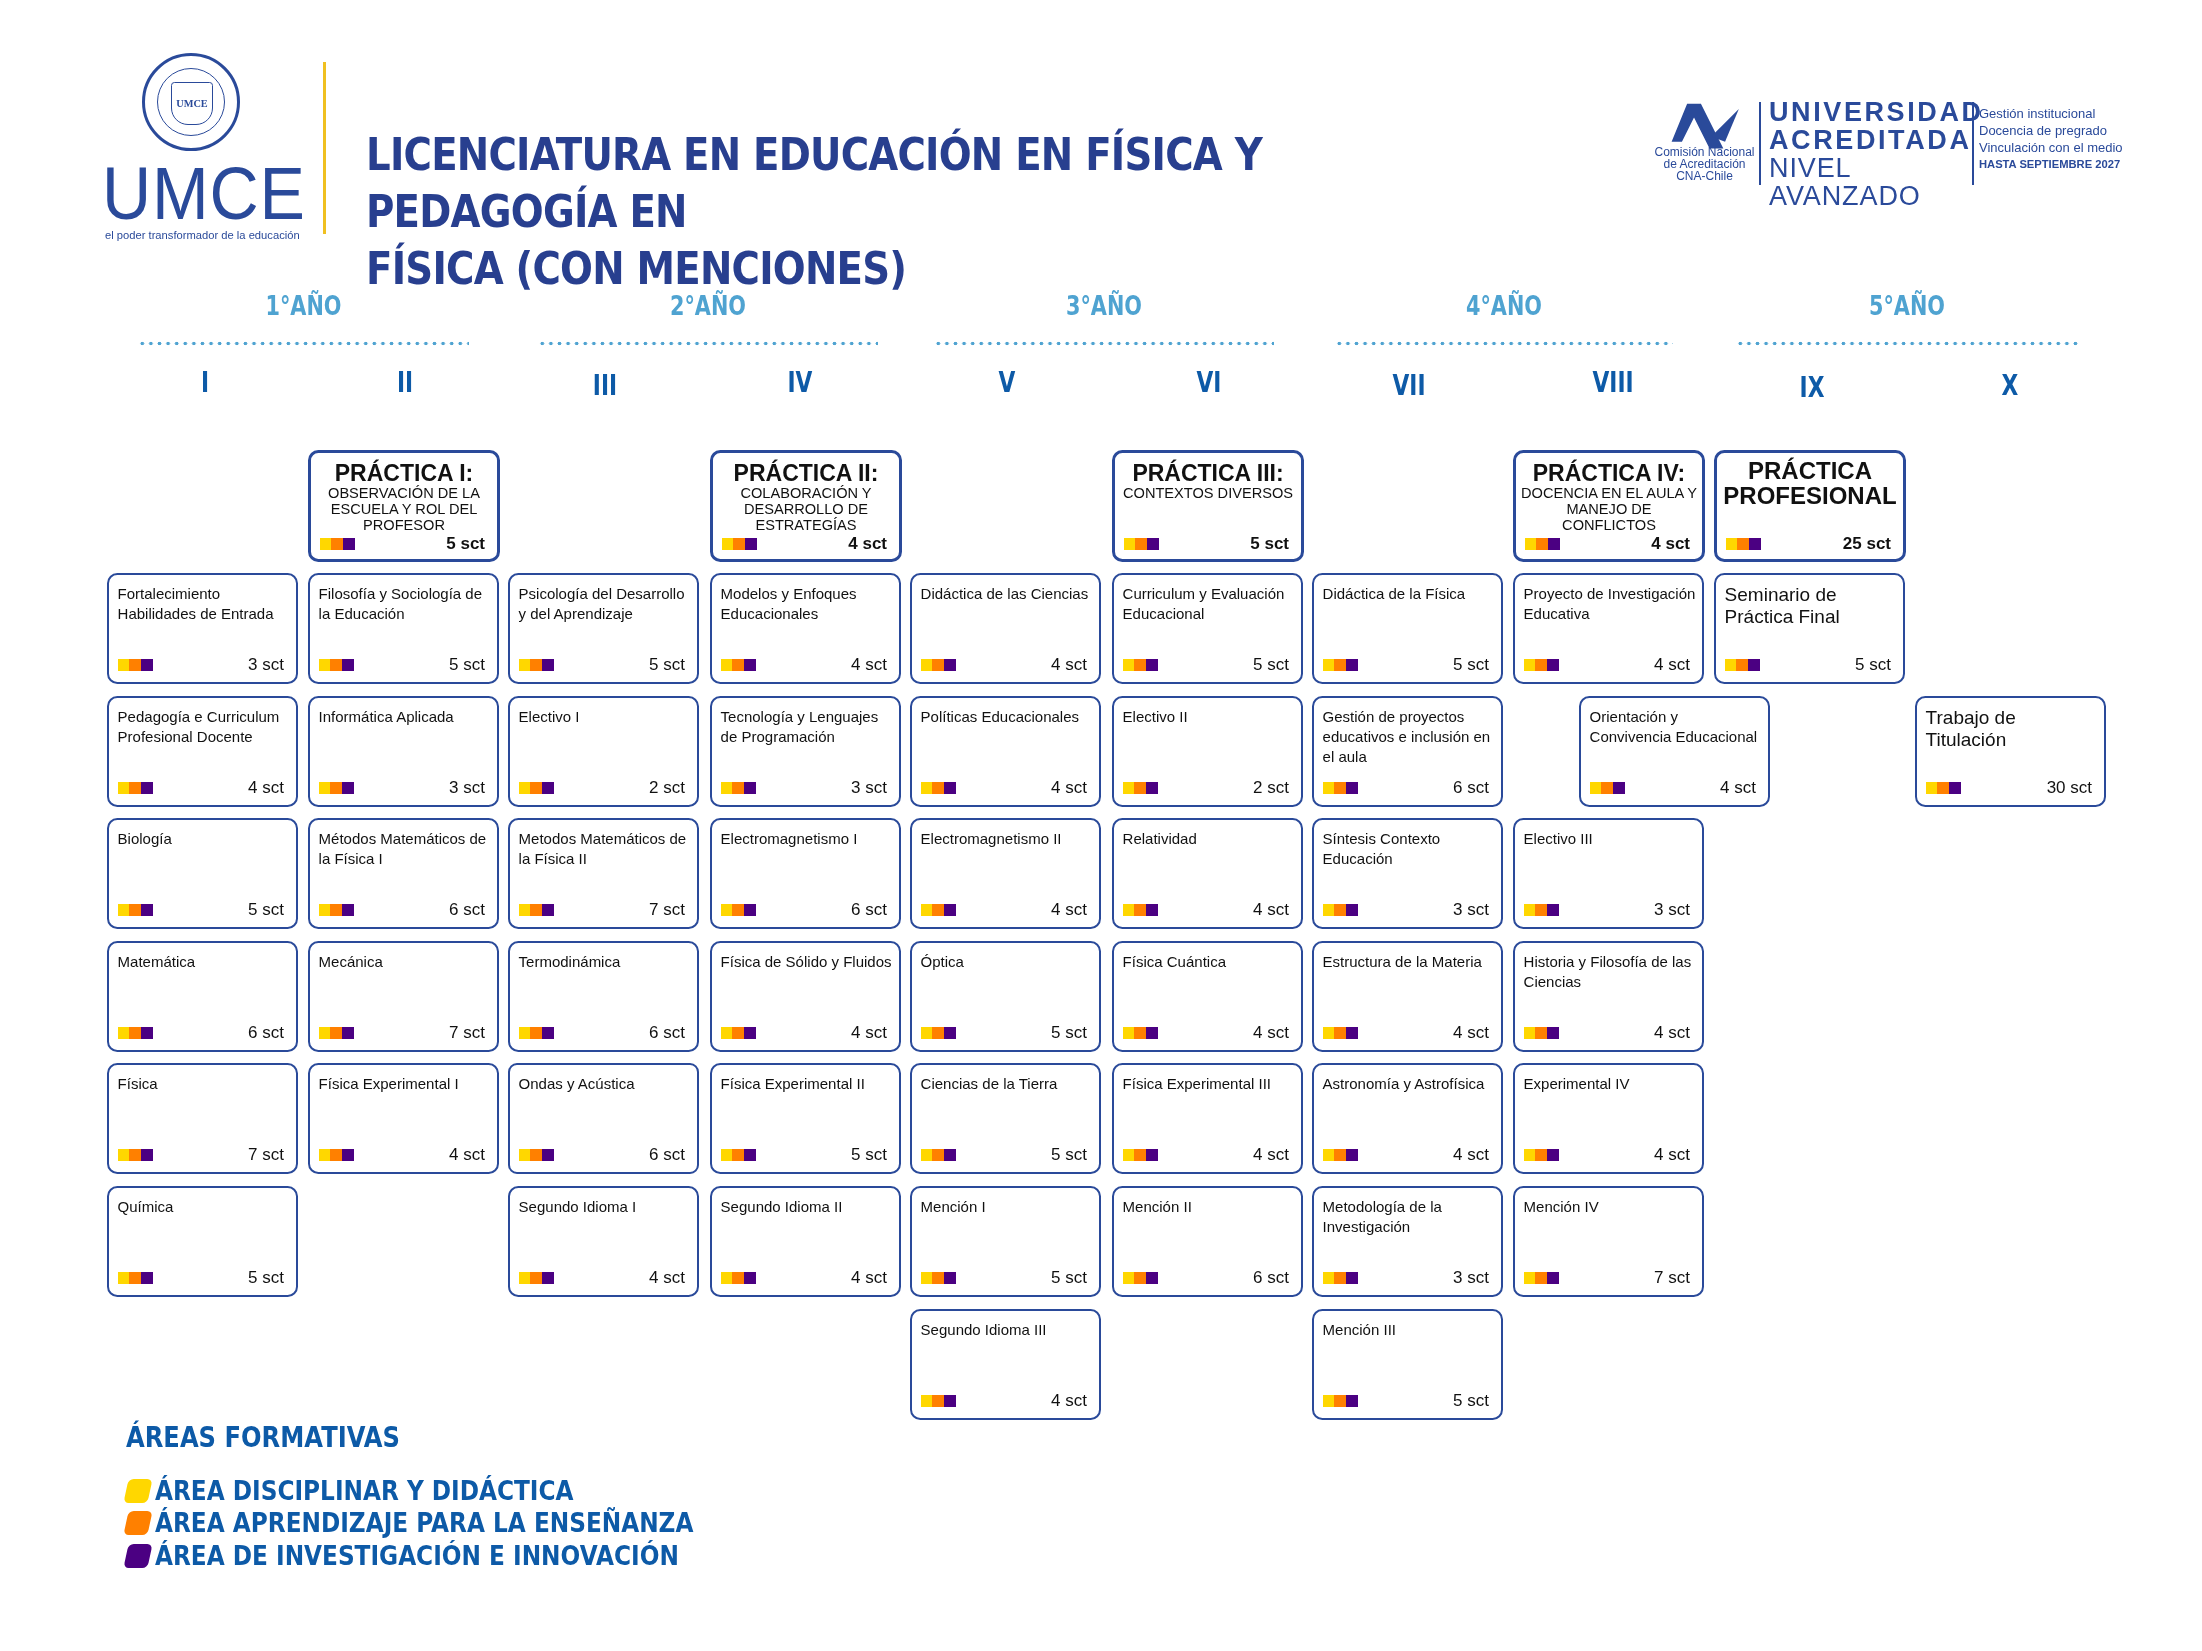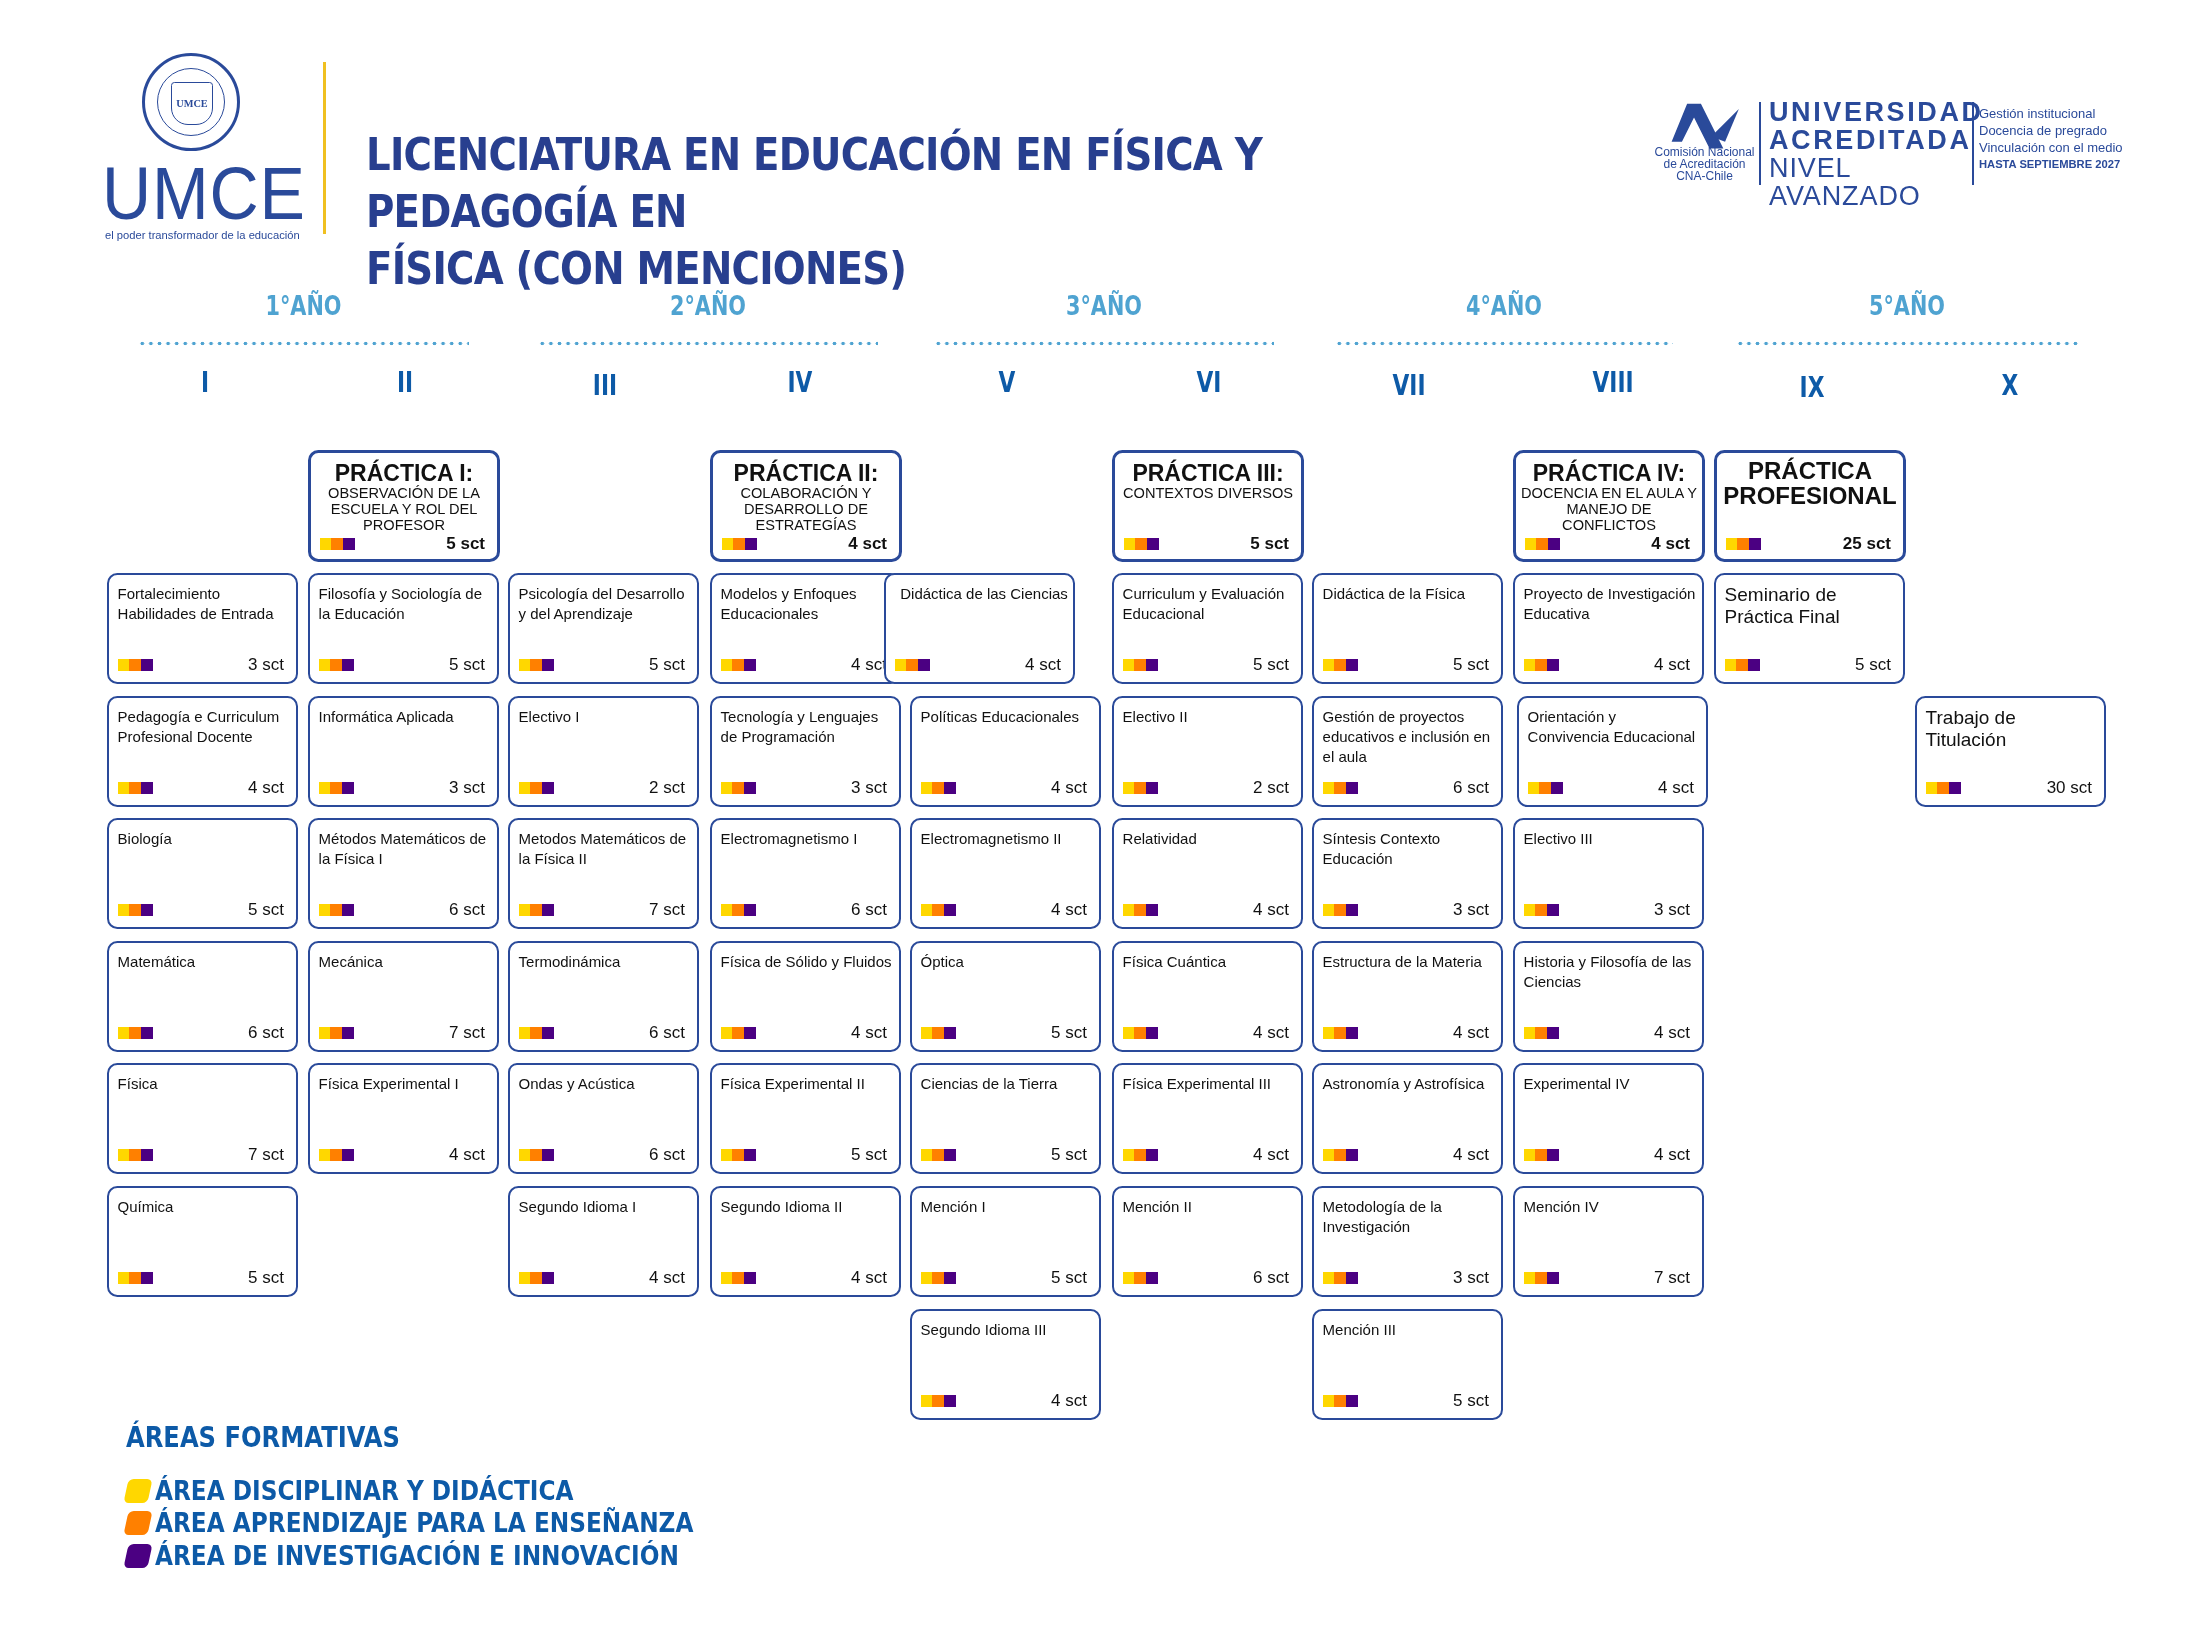--- a/index.html
+++ b/index.html
@@ -381,21 +381,21 @@
     </div>
     <div class="card" style="left: 710px; top: 1186px;">
       <div class="name">Segundo Idioma II</div>
       <div class="areas">
         <span style="background: rgb(255, 215, 0);"></span>
         <span style="background: rgb(255, 128, 0);"></span>
         <span style="background: rgb(75, 0, 130);"></span>
       </div>
       <div class="sct">4 sct</div>
     </div>
-    <div class="card" style="left: 884px; top: 573px; text-align: right;">
+    <div class="card" style="left: 910px; top: 573px;">
       <div class="name">Didáctica de las Ciencias</div>
       <div class="areas">
         <span style="background: rgb(255, 215, 0);"></span>
         <span style="background: rgb(255, 128, 0);"></span>
         <span style="background: rgb(75, 0, 130);"></span>
       </div>
       <div class="sct">4 sct</div>
     </div>
     <div class="card" style="left: 910px; top: 696px;">
       <div class="name">Políticas Educacionales</div>
@@ -570,21 +570,21 @@
     </div>
     <div class="card" style="left: 1513px; top: 573px;">
       <div class="name">Proyecto de Investigación Educativa</div>
       <div class="areas">
         <span style="background: rgb(255, 215, 0);"></span>
         <span style="background: rgb(255, 128, 0);"></span>
         <span style="background: rgb(75, 0, 130);"></span>
       </div>
       <div class="sct">4 sct</div>
     </div>
-    <div class="card" style="left: 1517px; top: 696px;">
+    <div class="card" style="left: 1579px; top: 696px;">
       <div class="name">Orientación y Convivencia Educacional</div>
       <div class="areas">
         <span style="background: rgb(255, 215, 0);"></span>
         <span style="background: rgb(255, 128, 0);"></span>
         <span style="background: rgb(75, 0, 130);"></span>
       </div>
       <div class="sct">4 sct</div>
     </div>
     <div class="card" style="left: 1513px; top: 818px;">
       <div class="name">Electivo III</div>

